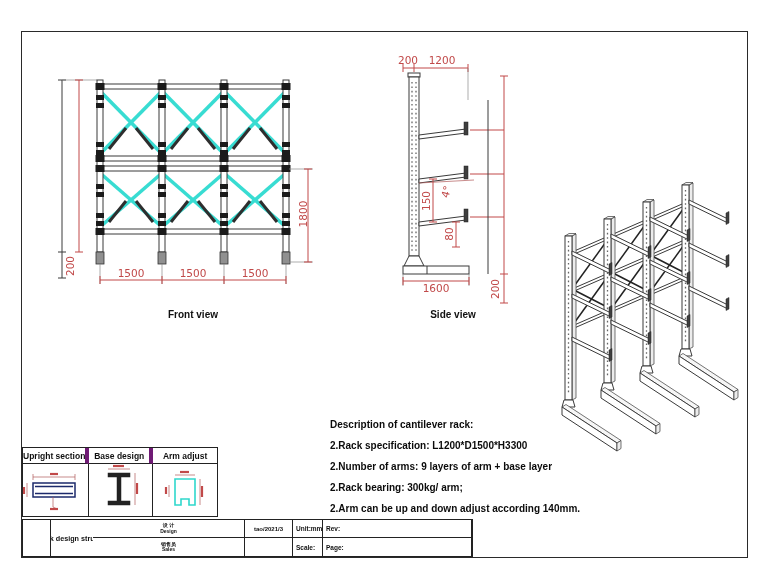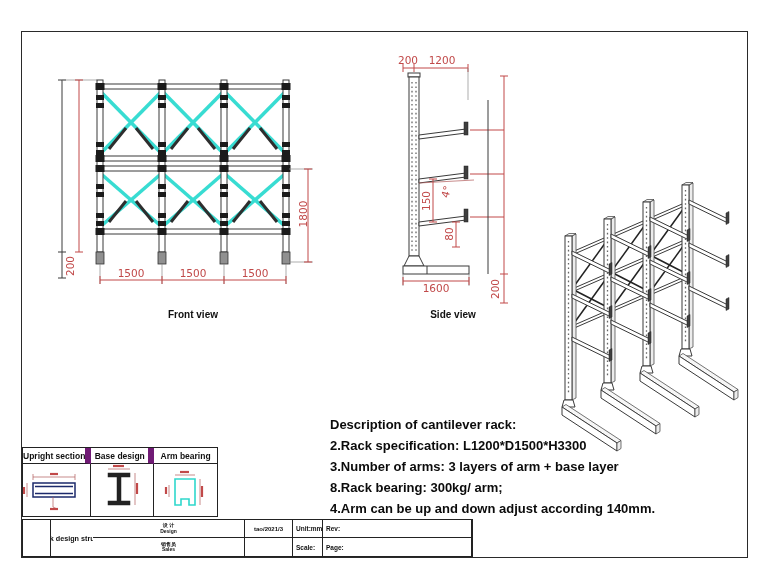--- a/index.html
+++ b/index.html
@@ -30,29 +30,29 @@
   .hole{stroke:#666;stroke-width:1.3;fill:none;stroke-dasharray:1.6,2.8}
   .diag{stroke:#222;stroke-width:1.5;fill:none}
   .secnavy{fill:#fff;stroke:#1c2a6b;stroke-width:1.5}
   .secink{fill:#222;stroke:#222;stroke-width:.5}
   .seccyan{fill:#fff;stroke:#2fd8cc;stroke-width:1.6}
   text.dim{fill:#c14949;font:10.5px "DejaVu Sans",sans-serif;text-anchor:middle}
   text.viewlabel{fill:#101010;font:bold 10px "Liberation Sans",sans-serif;text-anchor:middle}
   
   .desc{
     position:absolute;left:330px;top:414px;line-height:21px;
-    font-size:13px;font-weight:700;color:#0b0b0b;white-space:nowrap;
+    font-size:10px;font-weight:700;color:#0b0b0b;white-space:nowrap;
   }
   
   .secs{
     position:absolute;left:22px;top:447px;width:196px;height:70px;
     border:1.2px solid #222;box-sizing:border-box;
     display:grid;grid-template-columns:1fr 1fr 1fr;grid-template-rows:16px 1fr;background:#fff;
   }
-  .sec-h{border-right:6px solid #701a75;border-bottom:1px solid #222;
+  .sec-h{border-right:4px solid #701a75;border-bottom:1px solid #222;
     font-size:8.5px;font-weight:bold;color:#111;display:flex;align-items:center;justify-content:center;white-space:nowrap;}
   .sec-h.last,.sec-b.last{border-right:none}
   .sec-b{border-right:1px solid #222;}
   
   .tb{
     position:absolute;left:22px;top:519px;width:451px;height:38px;
     border:1.2px solid #222;box-sizing:border-box;background:#fff;
     display:grid;grid-template-columns:28px 42px 152px 48px 30px 1fr;grid-template-rows:1fr 1fr;
     color:#111;
   }
@@ -67,29 +67,29 @@
   .tb-title{font-size:7.2px;font-weight:bold;white-space:nowrap;}
 </style>
 </head>
 <body>
 
 <div class="sheet"></div>
 
 <div class="desc">
   <div>Description of cantilever rack:</div>
   <div>2.Rack specification: L1200*D1500*H3300</div>
-  <div>3.Number of arms: 3 layers of arm + base layer</div>
-  <div>8.Rack bearing: 300kg/ arm;</div>
-  <div>4.Arm can be up and down adjust according 140mm.</div>
+  <div>2.Number of arms: 9 layers of arm + base layer</div>
+  <div>2.Rack bearing: 300kg/ arm;</div>
+  <div>2.Arm can be up and down adjust according 140mm.</div>
 </div>
 
 <div class="secs">
   <div class="sec-h">Upright section</div>
   <div class="sec-h">Base design</div>
-  <div class="sec-h last">Arm bearing</div>
+  <div class="sec-h last">Arm adjust</div>
   <div class="sec-b"></div>
   <div class="sec-b"></div>
   <div class="sec-b last"></div>
 </div>
 
 <div class="tb">
   <div class="tb-tiny">
     <div>设 计</div>
     <div>Design</div>
   </div>

